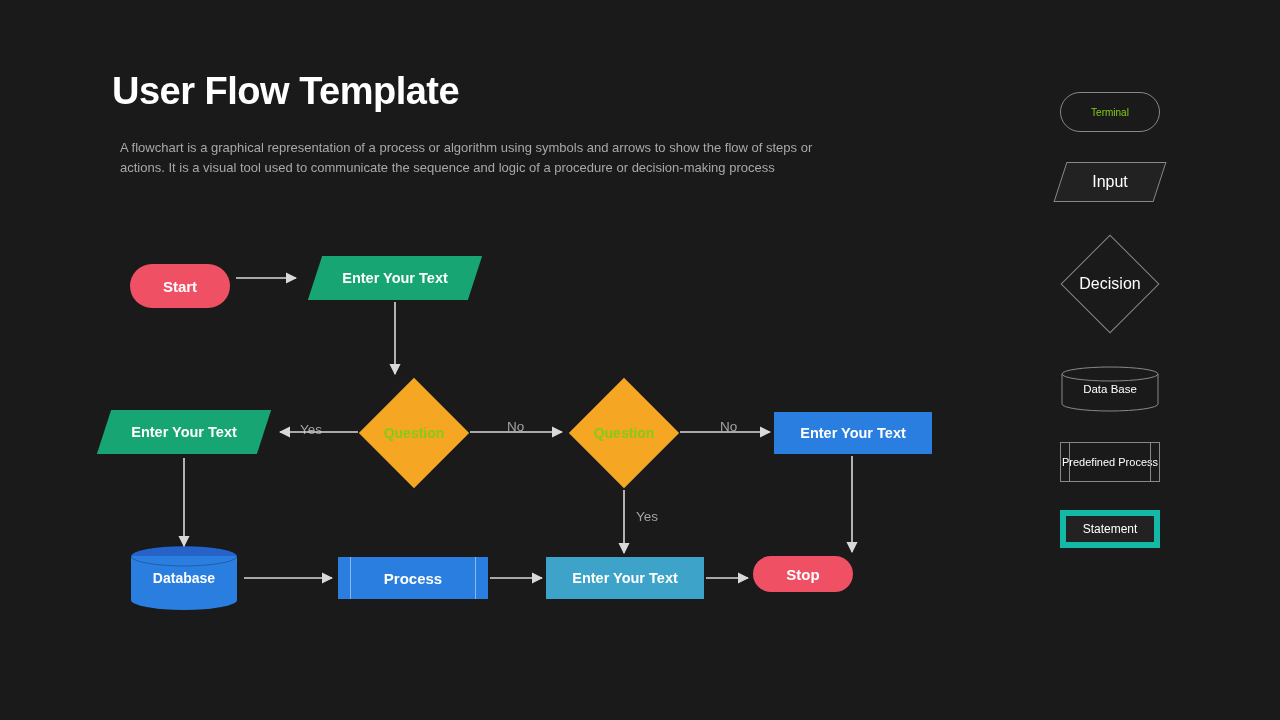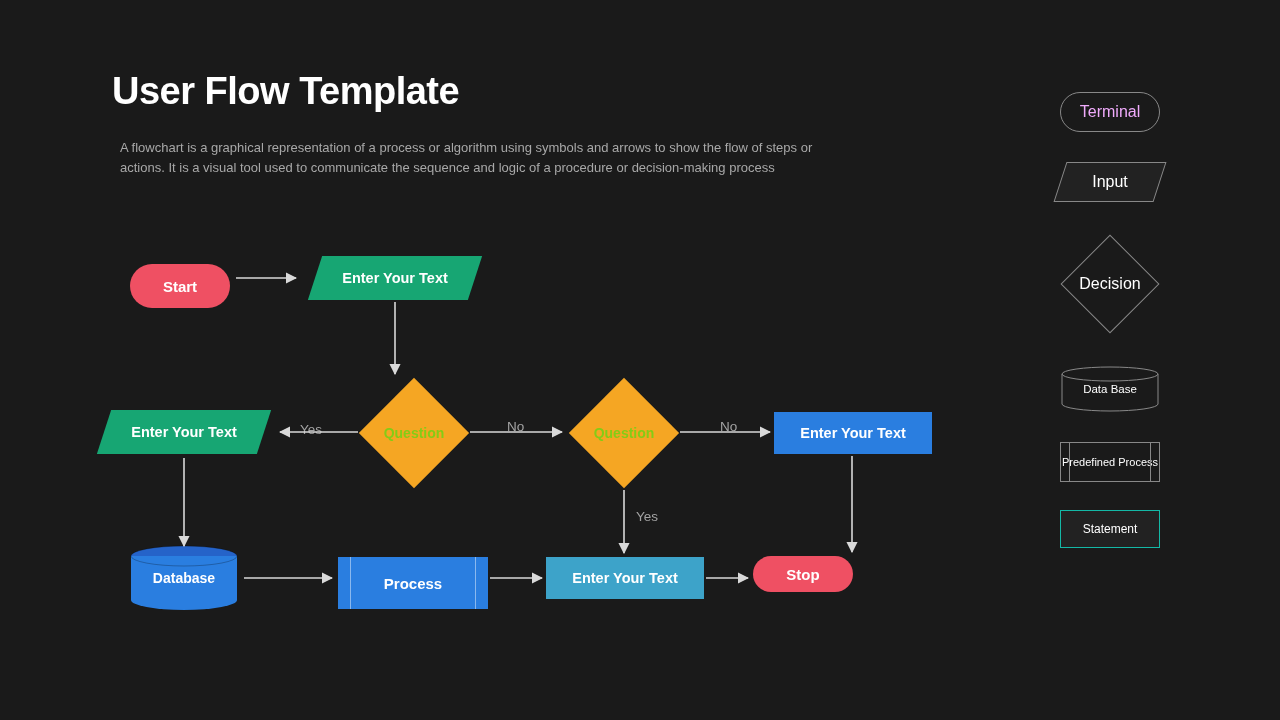--- a/index.html
+++ b/index.html
@@ -24,54 +24,54 @@
     position: absolute;
     left: 120px;
     top: 138px;
     width: 720px;
     font-size: 13px;
     line-height: 1.55;
     color: #a8a8a8;
   }
   
   .legend { position: absolute; right: 110px; top: 92px; width: 110px; }
-  .legend-item { display:flex; align-items:center; justify-content:center; font-size:16px; color:#f0abfc; }
+  .legend-item { display:flex; align-items:center; justify-content:center; font-size:10px; color:#84cc16; }
   .legend-terminal { width:100px; height:40px; border:1px solid #888; border-radius:20px; }
   .legend-input { position:relative; width:100px; height:40px; display:flex; align-items:center; justify-content:center; margin-top:30px;}
   .legend-input-bg { position:absolute; inset:0; background:rgba(80,80,80,0.15); border:1px solid #888; transform:skewX(-18deg); }
   .legend-input span { position:relative; }
   .legend-decision-wrap { width:100px; height:100px; position:relative; margin-top:32px; display:flex; align-items:center; justify-content:center;}
   .legend-decision { position:absolute; width:70px; height:70px; border:1px solid #888; transform:rotate(45deg); top:15px; left:15px;}
   .legend-decision-wrap span { position:relative;text-align:right; }
   .legend-db-wrap { width:100px; height:46px; position:relative; margin-top:32px; display:flex; align-items:center; justify-content:center;}
   .legend-db-wrap svg { position:absolute; inset:0; }
   .legend-db-wrap span { position:relative; font-size:11.5px;}
   .legend-predef { width:100px; height:40px; border:1px solid #888; margin-top:30px; position:relative; display:flex; align-items:center; justify-content:center; font-size:11px; line-height:1.1; text-align:center;}
   .legend-predef::before, .legend-predef::after { content:""; position:absolute; top:0; bottom:0; width:0; border-left:1px solid #888;}
   .legend-predef::before { left:8px;} .legend-predef::after { right:8px;}
-  .legend-statement { width:100px; height:38px; border:1px solid #14b8a6; background:rgba(80,80,80,0.15); margin-top:28px; display:flex; align-items:center; justify-content:center; font-size:12px;}
+  .legend-statement { width:100px; height:38px; border:6px solid #14b8a6; background:rgba(80,80,80,0.15); margin-top:28px; display:flex; align-items:center; justify-content:center; font-size:12px;}
 
   
   .node { position:absolute; display:flex; align-items:center; justify-content:center; font-weight:600; font-size:15px; color:#fff;}
   .start { width:100px; height:44px; background:#ef5063; border-radius:22px; left:130px; top:264px;}
   .stop  { width:100px; height:36px; background:#ef5063; border-radius:22px; left:753px; top:556px;}
   .para  { position:absolute; display:flex; align-items:center; justify-content:center; font-weight:600; font-size:14.5px;}
   .para .skew { position:absolute; inset:0; background:#17a673; transform:skewX(-18deg);}
   .para span { position:relative; color:#fff;}
   .input1 { width:160px; height:44px; left:315px; top:256px;}
   .input2 { width:160px; height:44px; left:104px; top:410px;}
   .diamond { position:absolute; display:flex; align-items:center; justify-content:center;}
   .diamond .rot { position:absolute; width:78px; height:78px; background:#f5a623; transform:rotate(45deg);}
   .diamond span { position:relative; font-weight:700; font-size:14px; color:#84cc16;}
   .q1 { width:110px; height:110px; left:359px; top:378px;}
   .q2 { width:110px; height:110px; left:569px; top:378px;}
   .rect { position:absolute; display:flex; align-items:center; justify-content:center; font-weight:700; font-size:14.5px;}
   .proc-blue2 { width:158px; height:42px; background:#2a7ee0; left:774px; top:412px;}
   .proc-cyan { width:158px; height:42px; background:#3da3c9; left:546px; top:557px;}
-  .predef { position:absolute; width:150px; height:52px; background:#2a7ee0; left:338px; top:557px; display:flex; align-items:center; justify-content:center; font-weight:700; font-size:15px;}
+  .predef { position:absolute; width:150px; height:42px; background:#2a7ee0; left:338px; top:557px; display:flex; align-items:center; justify-content:center; font-weight:700; font-size:15px;}
   .predef::before, .predef::after { content:""; position:absolute; top:0; bottom:0; width:0; border-left:1.5px solid rgba(255,255,255,0.45);}
   .predef::before { left:12px;} .predef::after { right:12px;}
   .db { position:absolute; width:110px; height:52px; left:129px; top:552px; display:flex; align-items:center; justify-content:center; font-weight:700; font-size:14px;}
   .db svg { position:absolute; inset:-8px 0 0 0; width:110px; height:68px;}
   .db span { position:relative; }
 
   .edge-label { position:absolute; font-size:13.5px; color:#a3a3a3; }
 
   svg.arrows { position:absolute; left:0; top:0; width:1280px; height:720px; pointer-events:none;}
 </style>

